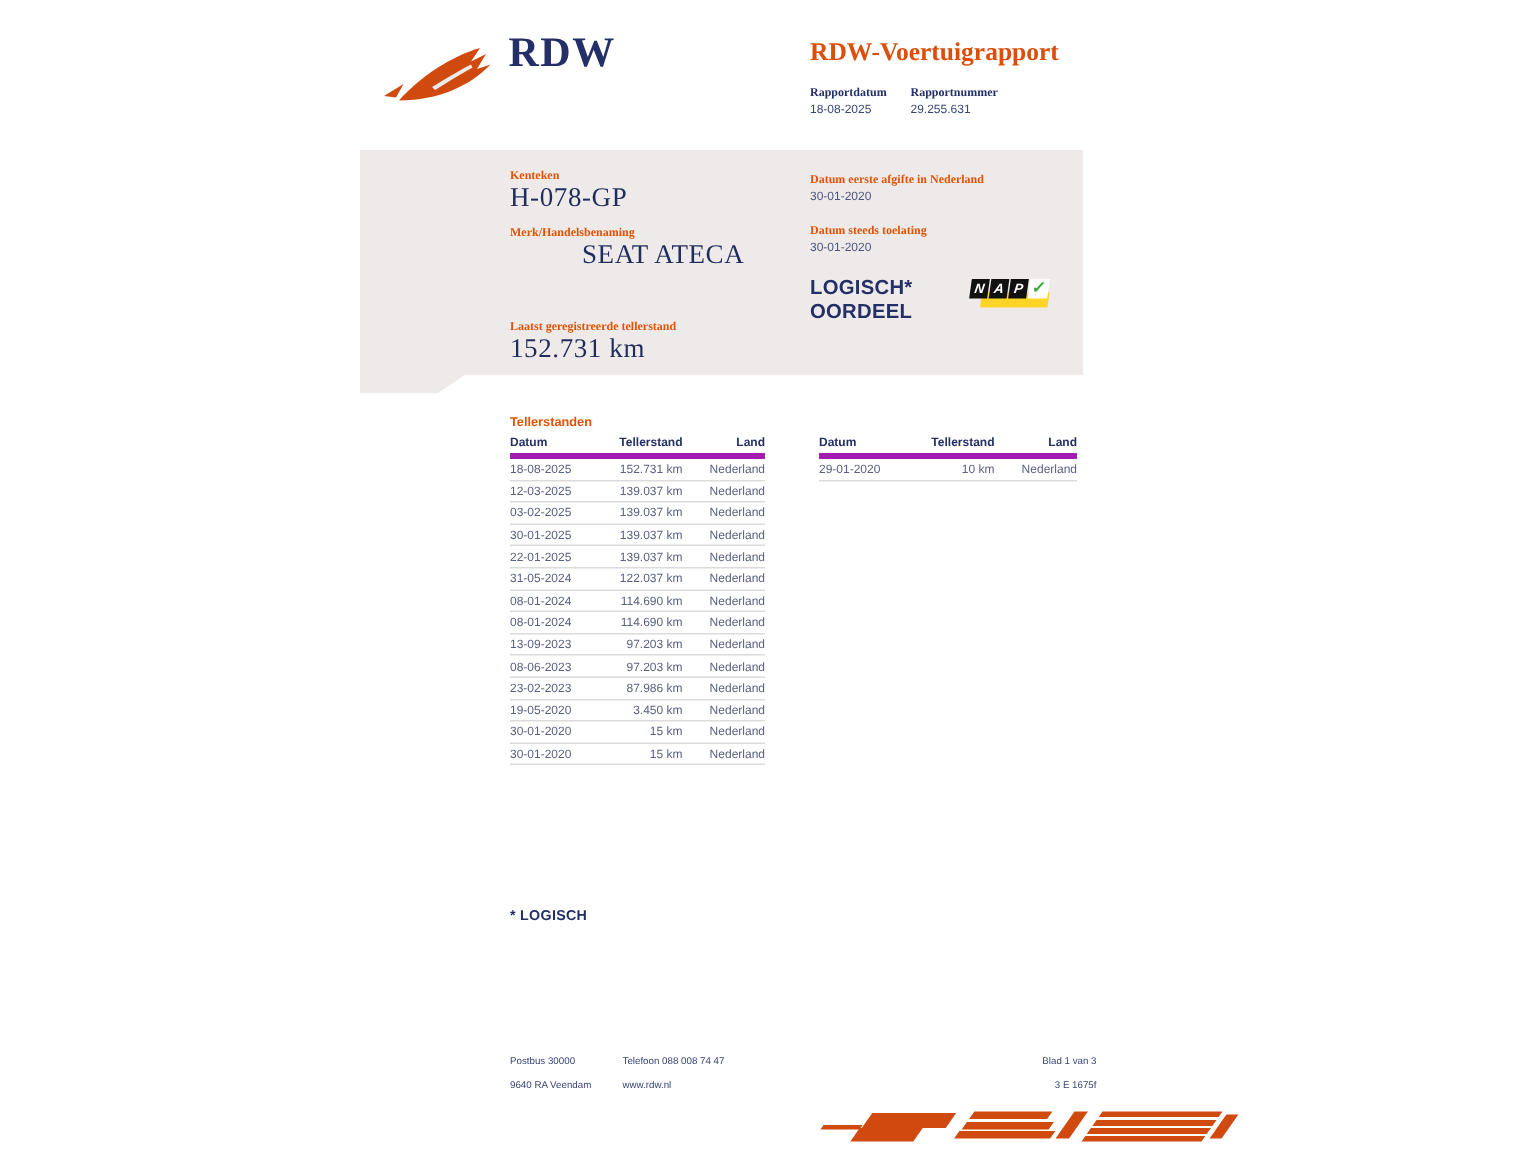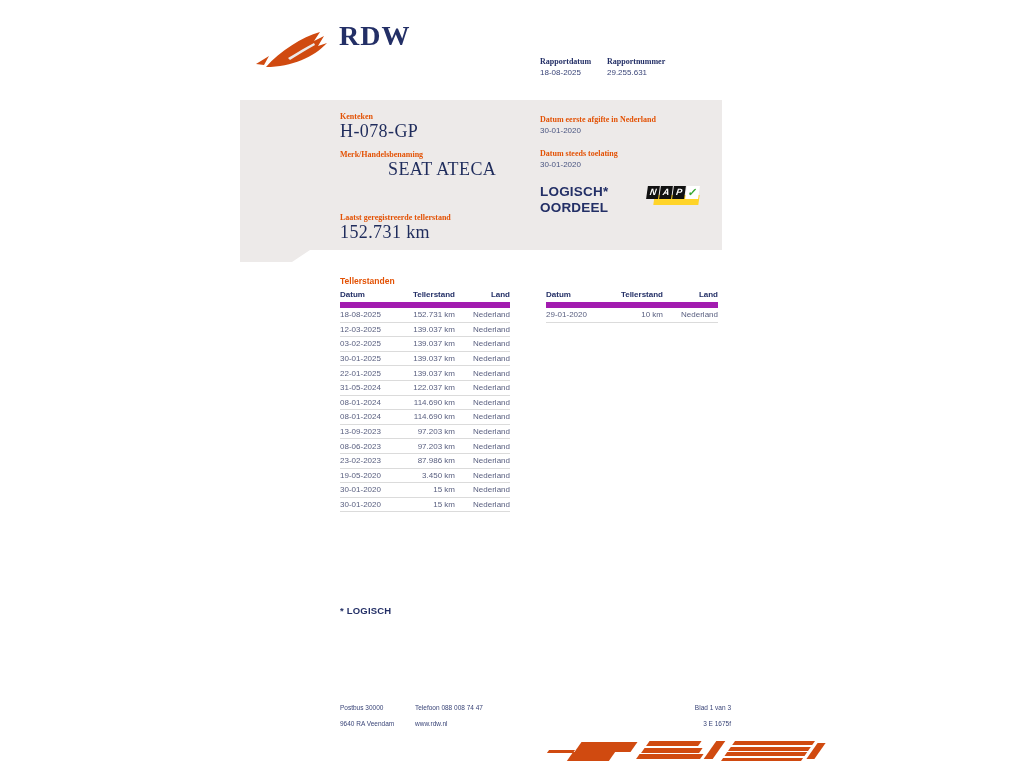--- a/index.html
+++ b/index.html
@@ -63,21 +63,21 @@
 
   
   #tellerstanden-heading {
     left:340px; top:276px; font-family:Liberation Sans, sans-serif;
     font-weight:700; font-size:8.5px; color:#E35205;
   }
   .ttable { position:absolute; top:290px; }
   #table-left { left:340px; width:170px; }
   #table-right { left:546px; width:172px; }
   .thead {
-    display:flex; border-bottom:6px solid #a21caf; padding-bottom:3px;
+    display:flex; border-bottom:4px solid #a21caf; padding-bottom:3px;
     font-weight:700; font-size:8px; color:#232F66;
   }
   .trow {
     display:flex; border-bottom:1px solid #DBDBDB;
     font-size:8px; color:#5A6080; height:14.6px; align-items:center;
   }
   .tc0 { flex:1; text-align:left; }
   .tc1 { width:62px; text-align:right; }
   .tc2 { width:55px; text-align:right; }
 
@@ -121,20 +121,21 @@
 
 <div id="page">
 
   <svg id="logo-wing" class="abs" viewBox="0 0 82 50" xmlns="http://www.w3.org/2000/svg">
     <path fill="#D04A10" d="M2 40 L15 32 L10 41 Z"></path>
     <path fill="#D04A10" d="M12 43 C26 27 48 13 66 8 L60 17 L70 12 L64 22 L73 19 C60 33 38 43 12 43 Z"></path>
     <path fill="#EDEAE9" d="M34 34 C44 28 52 23 60 19 L61 21 C52 26 44 31 36 36 Z"></path>
   </svg>
   <div id="wordmark" class="abs">RDW</div>
 
+  <div id="report-title" class="abs">RDW-Voertuigrapport</div>
   <div id="rapportdatum-label" class="abs meta-label">Rapportdatum</div>
   <div id="rapportdatum-value" class="abs meta-value">18-08-2025</div>
   <div id="rapportnummer-label" class="abs meta-label">Rapportnummer</div>
   <div id="rapportnummer-value" class="abs meta-value">29.255.631</div>
 
   <div id="vehicle-panel" class="abs">
     <div class="orange-label" style="left:100px; top:12px;">Kenteken</div>
     <div class="big-value" style="left:100px; top:21px;">H-078-GP</div>
 
     <div class="orange-label" style="left:100px; top:50px;">Merk/Handelsbenaming</div>

